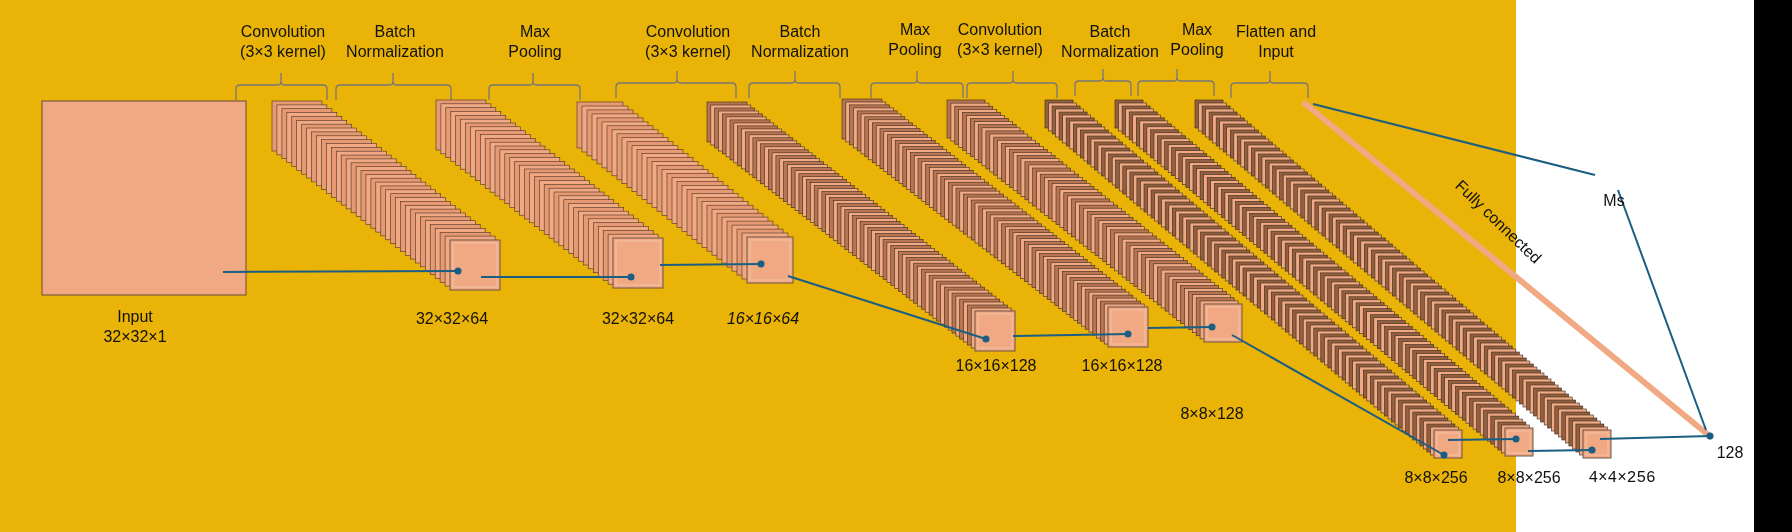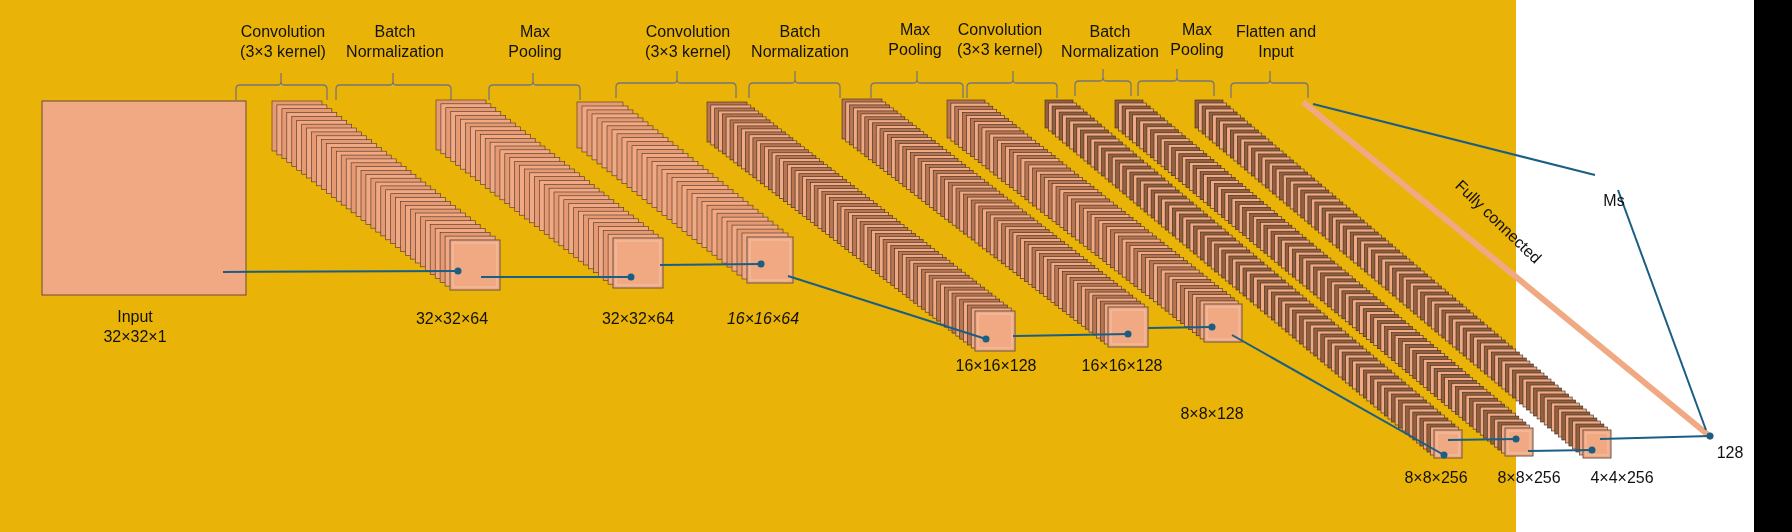--- a/index.html
+++ b/index.html
@@ -784,19 +784,19 @@
     </div>
 
   <div class="lbl" style="left:452px;top:309px;">32×32×64</div>
   <div class="lbl" style="left:638px;top:309px;">32×32×64</div>
   <div class="lbl" style="left:763px;top:309px;font-style:italic;">16×16×64</div>
   <div class="lbl" style="left:996px;top:356px;">16×16×128</div>
   <div class="lbl" style="left:1122px;top:356px;">16×16×128</div>
   <div class="lbl" style="left:1212px;top:356px;margin-top:48px;">8×8×128</div>
   <div class="lbl" style="left:1436px;top:468px;">8×8×256</div>
   <div class="lbl" style="left:1529px;top:468px;">8×8×256</div>
-  <div class="lbl" style="left:1622px;top:468px;">4×4×256</div>
+  <div class="lbl" style="left:1622px;top:468px;font-family:Liberation Mono, monospace;">4×4×256</div>
 
   <div class="lbl" style="left:1498px;top:212px;transform:translateX(-50%) rotate(44deg);">Fully connected</div>
   <div class="lbl" style="left:1614px;top:166px;margin-top:25px;">Ms</div>
   <div class="lbl" style="left:1730px;top:423px;margin-top:20px;">128</div>
 </div>
 <div id="black-bar"></div>
 
 </body></html>

